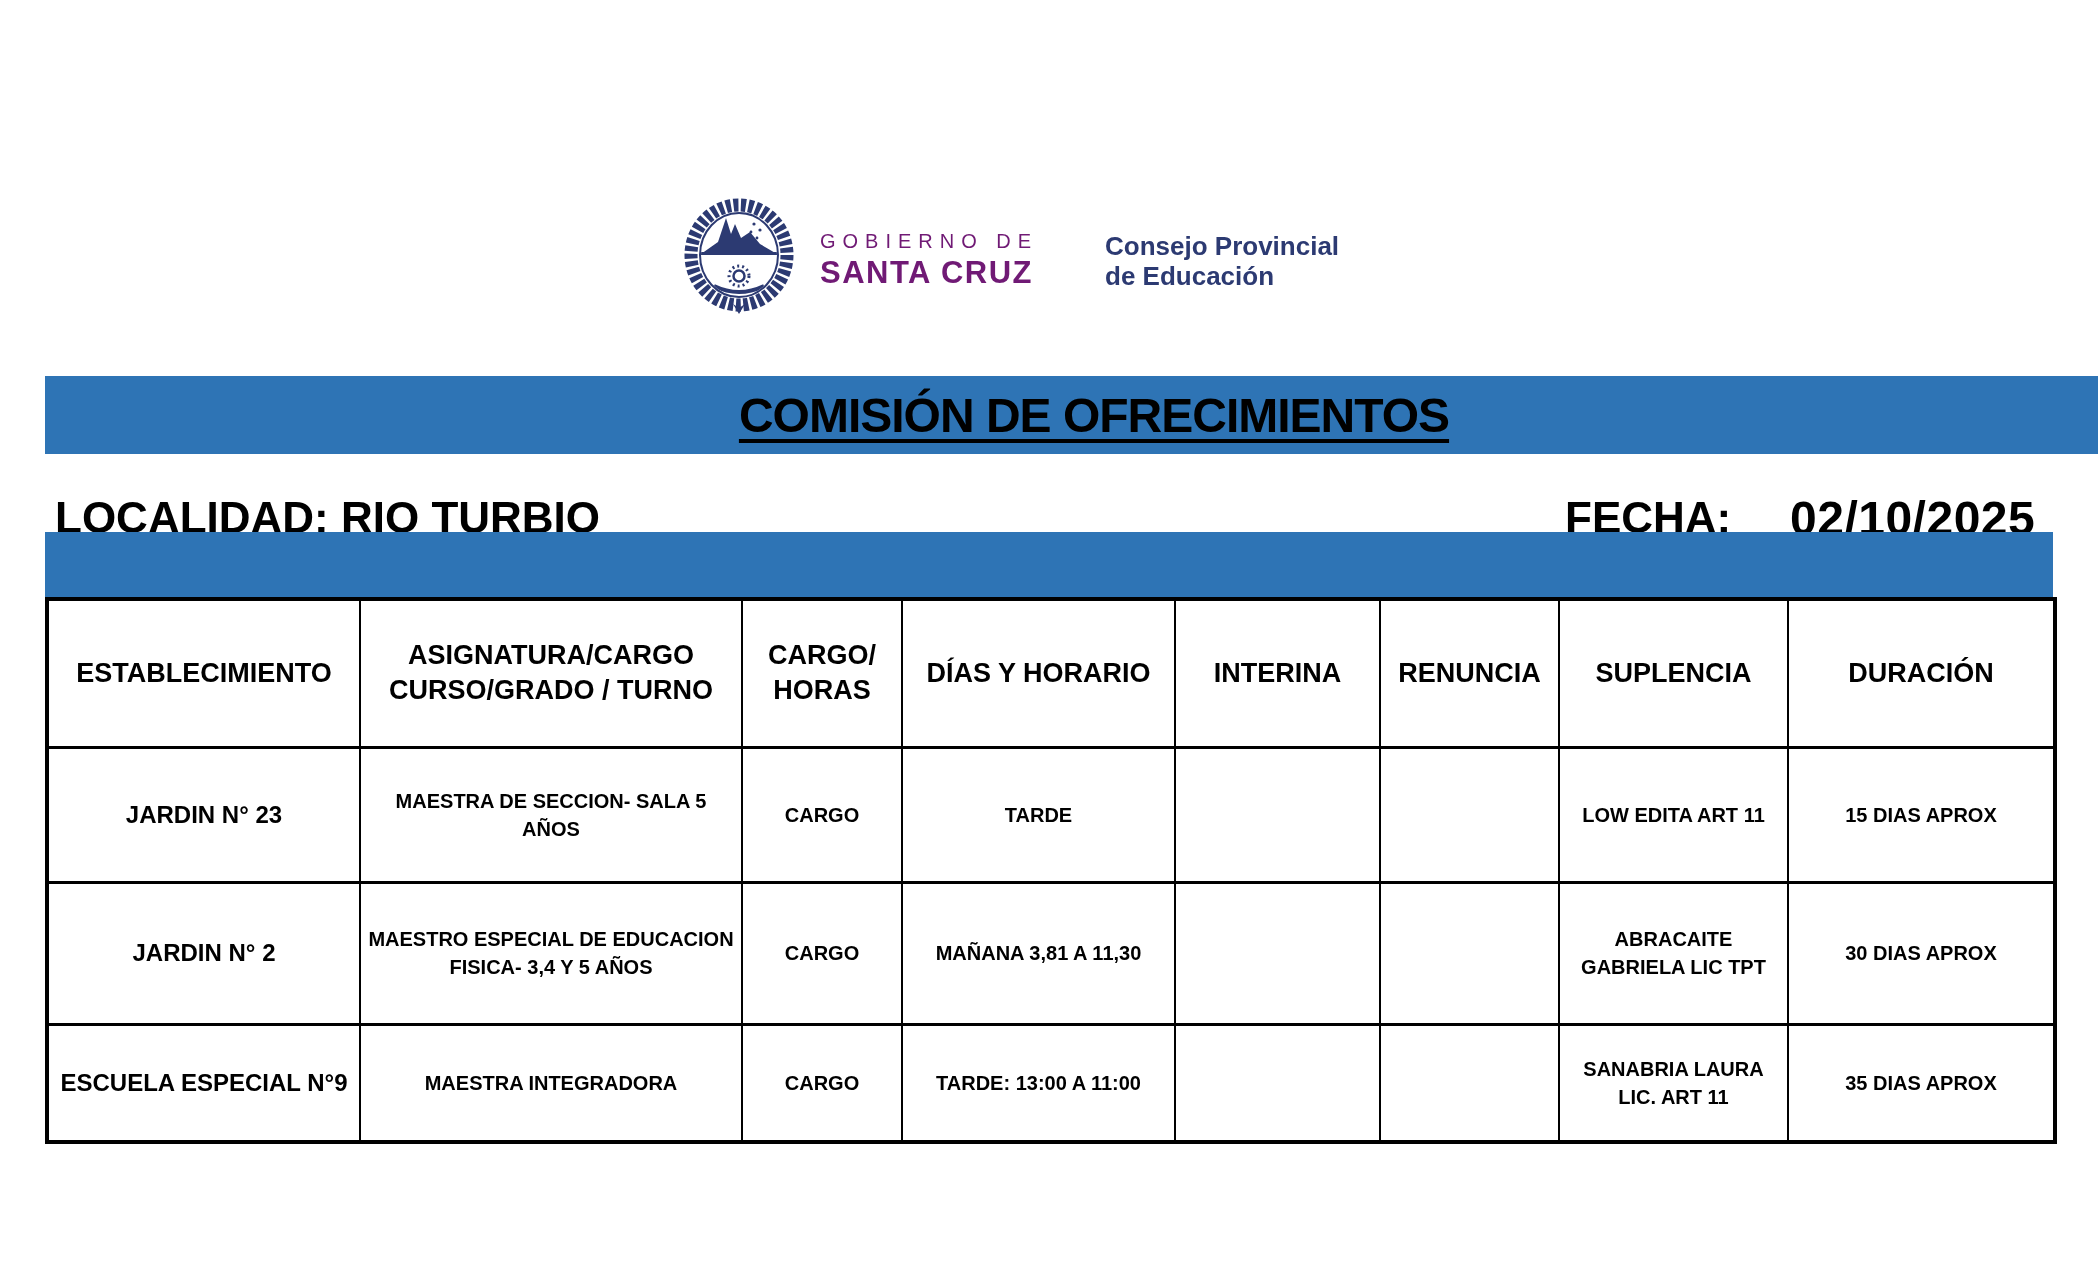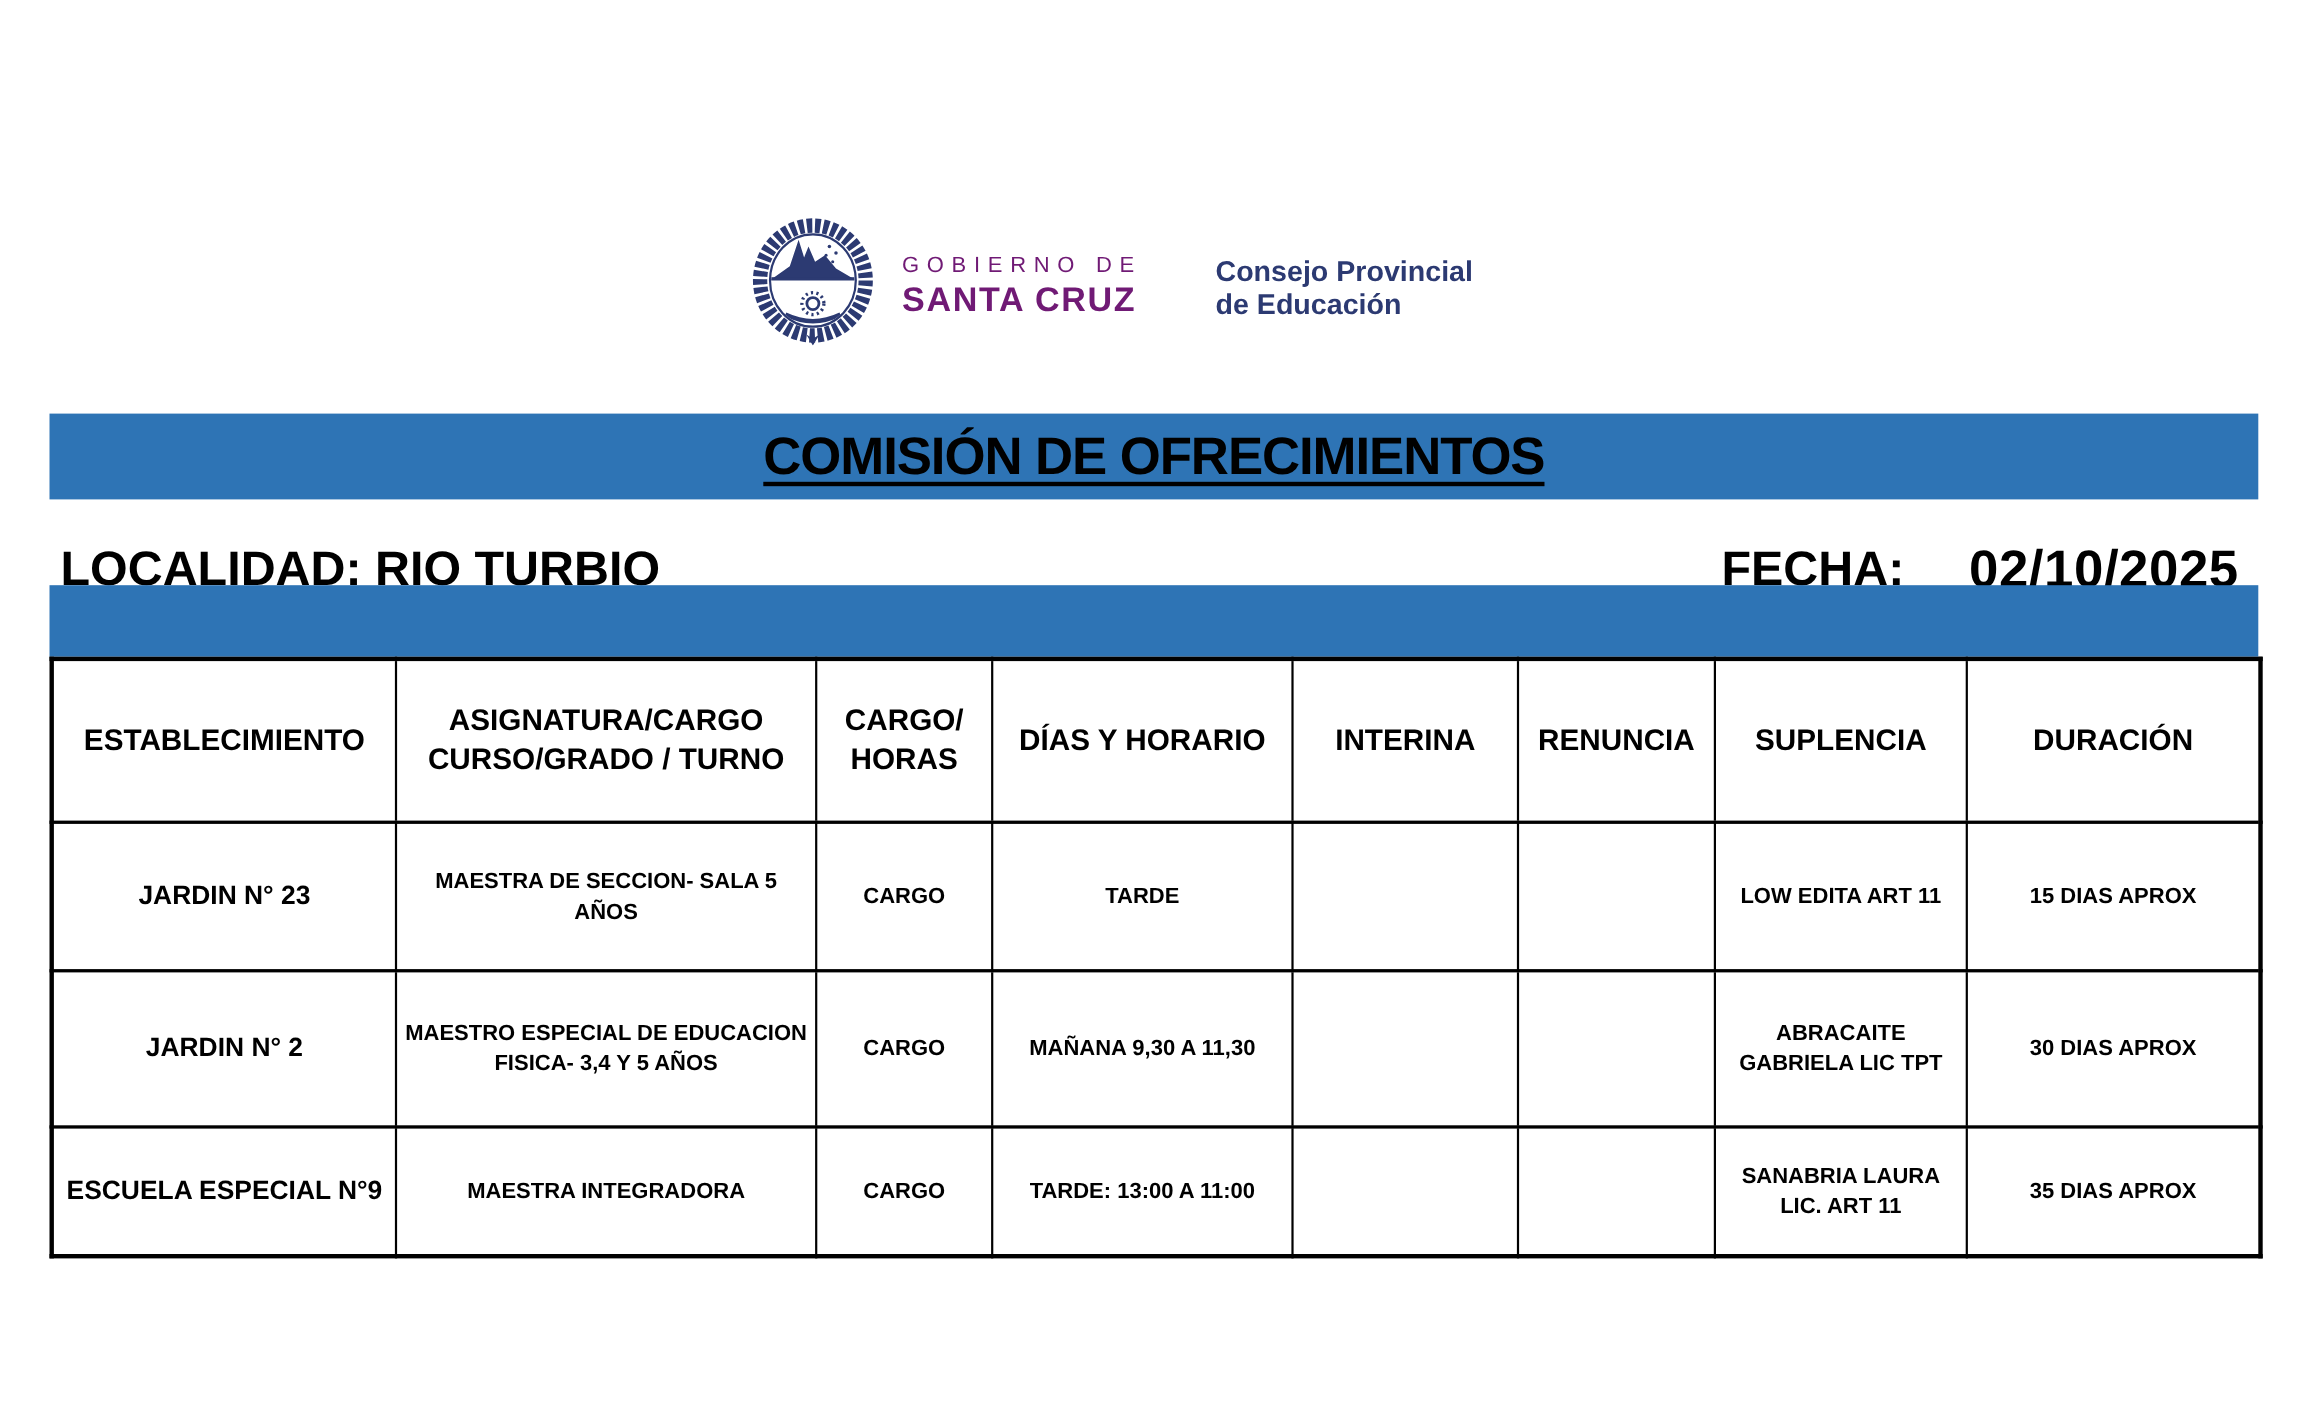--- a/index.html
+++ b/index.html
@@ -10,21 +10,21 @@
   
   .crest { position:absolute; left:678px; top:198px; width:122px; height:116px; }
   .gob-block { position:absolute; left:820px; top:230px; color:#701a75; }
   .gob-line1 { font-size:20px; font-weight:500; letter-spacing:7px; white-space:nowrap; }
   .gob-line2 { font-size:31px; font-weight:800; letter-spacing:1.5px; white-space:nowrap; margin-top:2px; }
   .consejo-block { position:absolute; left:1105px; top:231px; color:#2c3a72;
     font-size:26px; line-height:30px; font-weight:600; }
   
   .banner-title {
     position:absolute; left:45px; top:376px; width:2008px; height:78px;
-    display:flex; align-items:center; justify-content:center;
+    display:flex; align-items:center; justify-content:center;padding-left:45px;
   }
   .banner-title .title {
     font-size:48px; font-weight:bold; letter-spacing:-1px; color:#000;
     text-decoration:underline; text-decoration-thickness:4px; text-underline-offset:7px;
   }
   .banner-2 { position:absolute; left:45px; top:532px; width:2008px; height:65px; }
   
   .info-row { position:absolute; left:0; top:454px; width:2100px; height:56px;margin-top:36px; }
   .localidad { position:absolute; left:55px; top:50%; transform:translateY(-50%);
     font-size:44px; font-weight:bold; white-space:nowrap; }
@@ -129,21 +129,21 @@
         <td>TARDE</td>
         <td></td>
         <td></td>
         <td>LOW EDITA ART 11</td>
         <td>15 DIAS APROX</td>
       </tr>
       <tr class="data-row r2">
         <td class="estab">JARDIN N° 2</td>
         <td>MAESTRO ESPECIAL DE EDUCACION FISICA- 3,4 Y 5 AÑOS</td>
         <td>CARGO</td>
-        <td>MAÑANA 9,30 A 11,30</td>
+        <td>MAÑANA 3,81 A 11,30</td>
         <td></td>
         <td></td>
         <td>ABRACAITE GABRIELA LIC TPT</td>
         <td>30 DIAS APROX</td>
       </tr>
       <tr class="data-row r3">
         <td class="estab">ESCUELA ESPECIAL N°9</td>
         <td>MAESTRA INTEGRADORA</td>
         <td>CARGO</td>
         <td>TARDE: 13:00 A 11:00</td>

